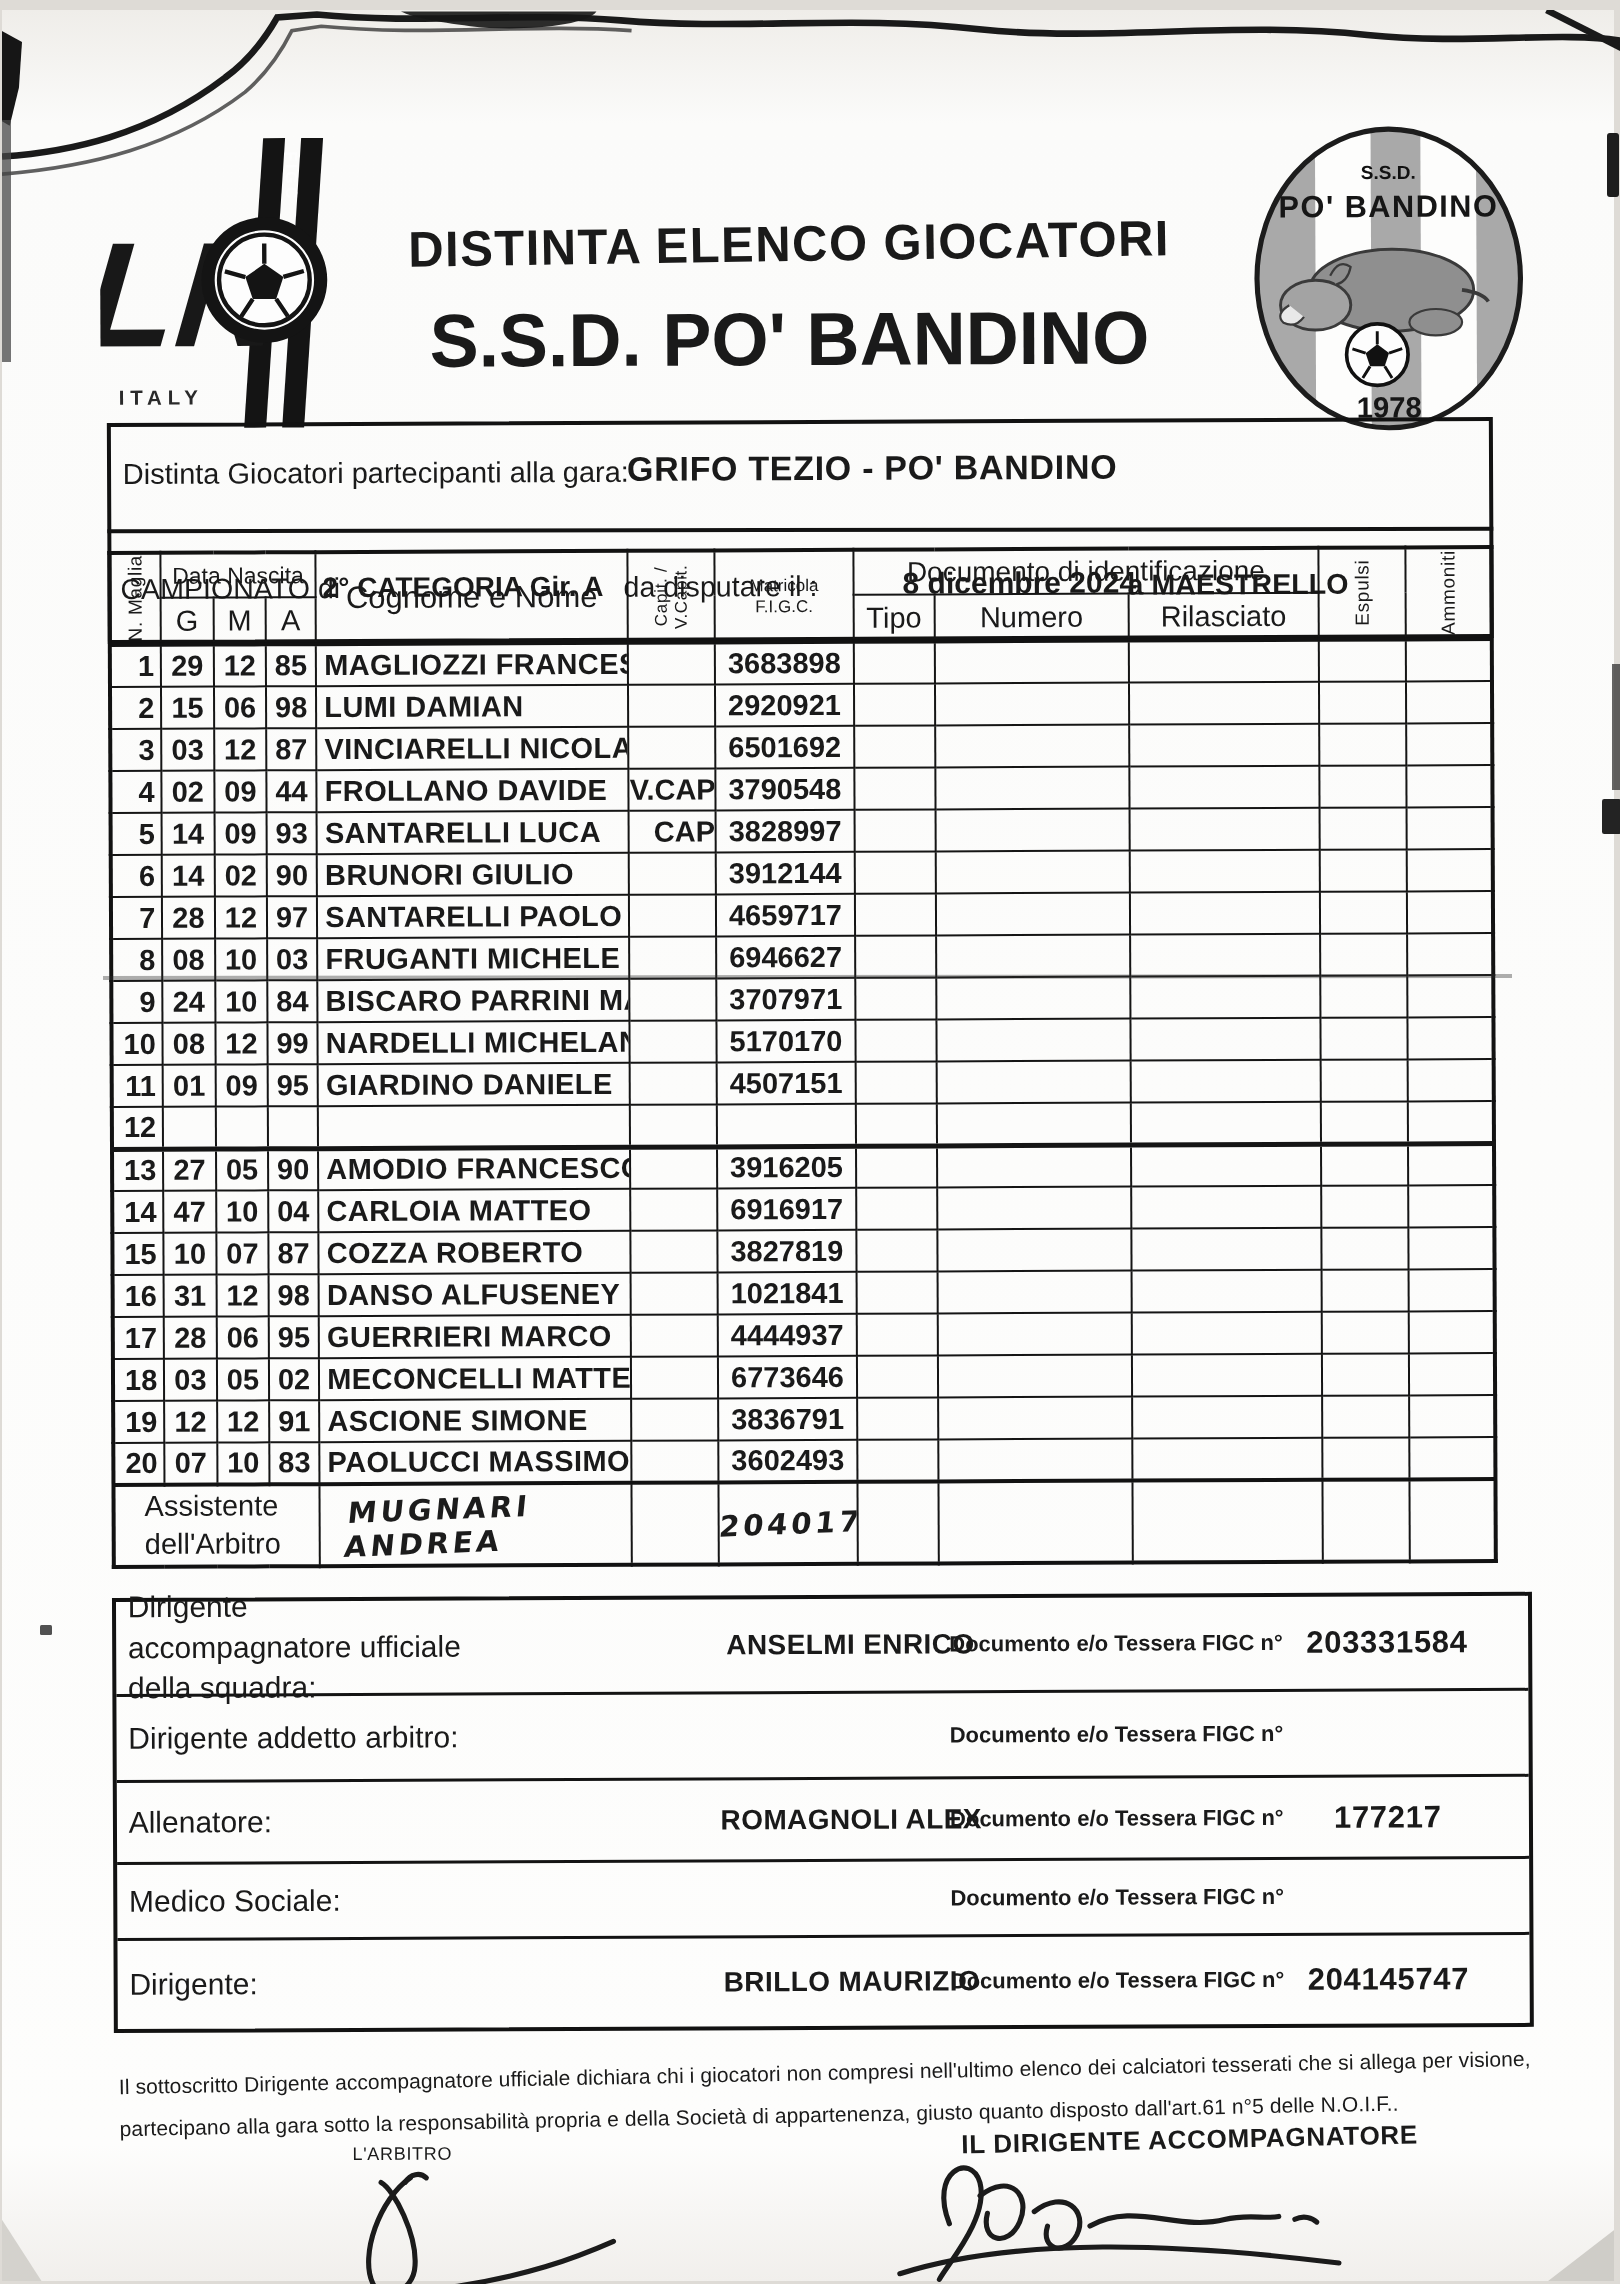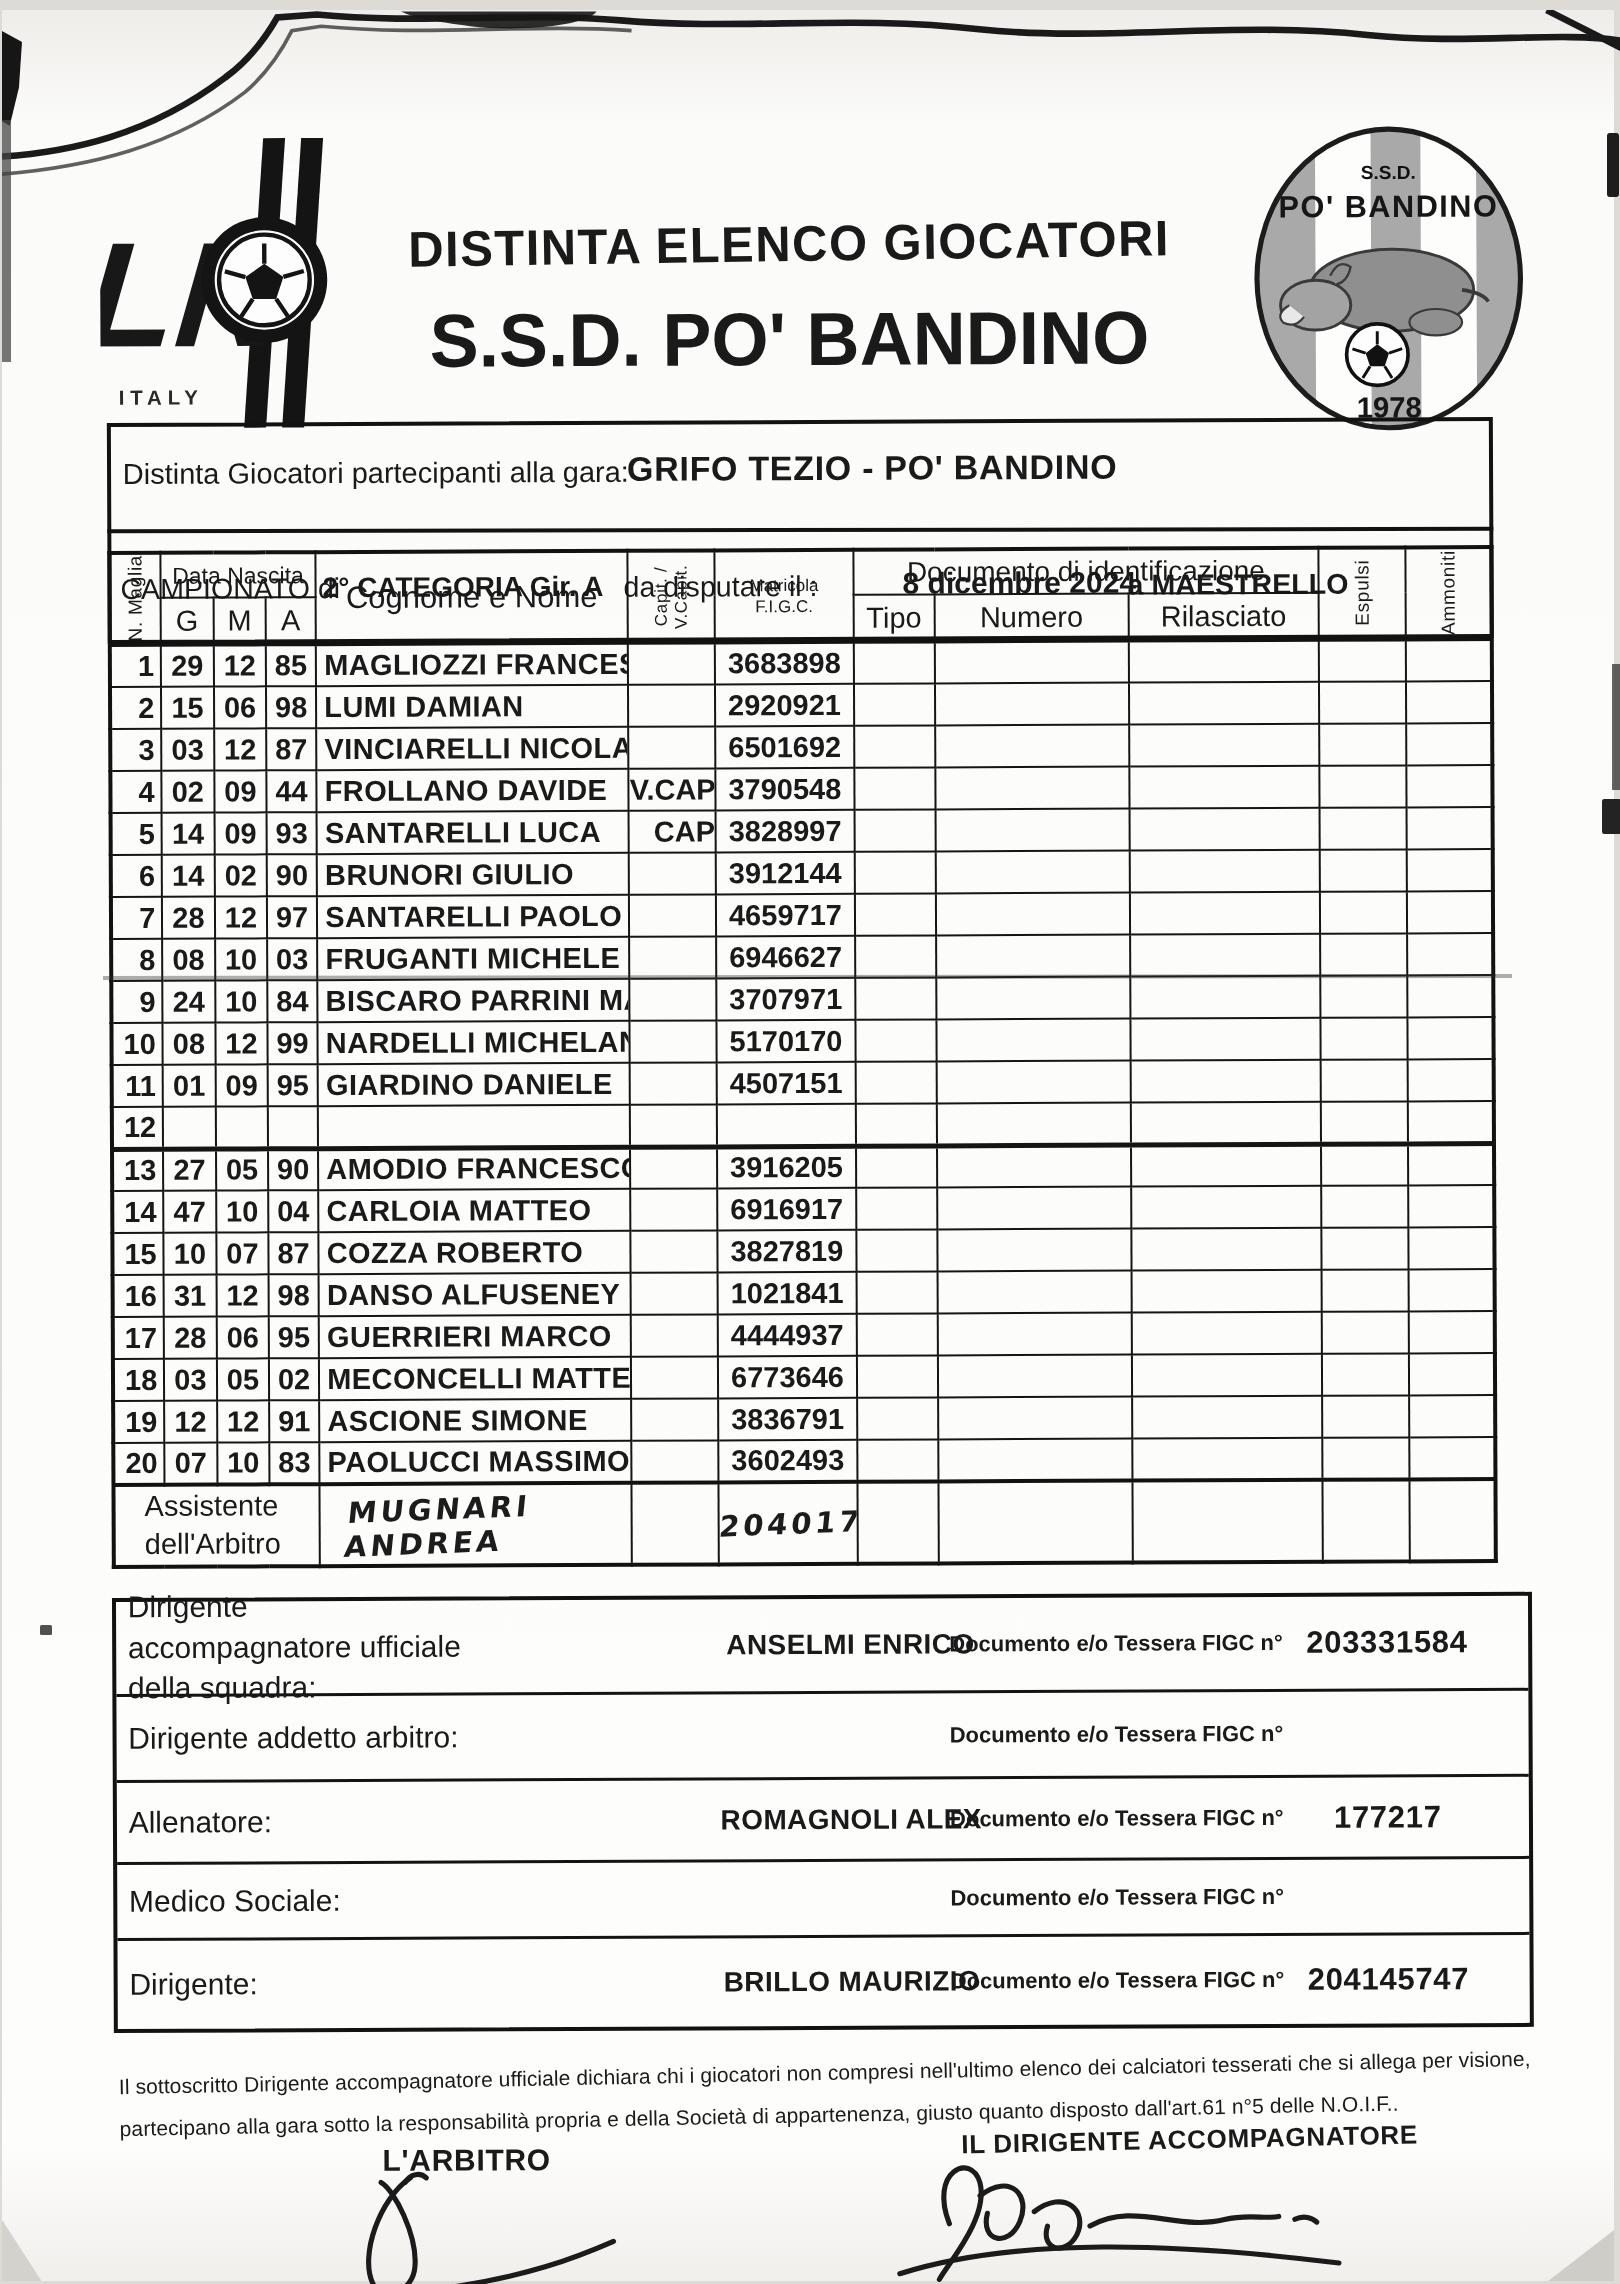--- a/index.html
+++ b/index.html
@@ -90,21 +90,21 @@
             text-align:center;font-size:28px;font-weight:600;letter-spacing:0.4px;white-space:nowrap;}
   .off-doc{position:absolute;left:59%;width:19%;top:50%;transform:translateY(-50%);
            text-align:center;font-size:22px;font-weight:700;white-space:nowrap;}
   .off-num{position:absolute;left:81.5%;width:17%;top:50%;transform:translateY(-50%);
            text-align:center;font-size:31px;font-weight:600;letter-spacing:0.7px;}
   
   .disclaimer{
     position:absolute;left:113px;top:2042px;width:1424px;
     font-size:21px;line-height:2.0;transform:rotate(-0.9deg);letter-spacing:0.1px;
   }
-  .sig-label-left{position:absolute;left:376px;top:2132px;font-size:30px;font-weight:700;letter-spacing:0.7px;}
+  .sig-label-left{position:absolute;left:346px;top:2132px;font-size:18px;font-weight:400;letter-spacing:0.7px;}
   .sig-label-right{position:absolute;left:955px;top:2116px;font-size:26px;font-weight:700;letter-spacing:0.7px;transform:rotate(-1deg);}
   .sig-svg{position:absolute;}
   
   .artifact{position:absolute;pointer-events:none;}
   .seam{left:101px;top:965px;width:1409px;height:3.7px;background:#2c2c2c;opacity:.38;transform:rotate(-.08deg);}
   .edge-left{left:0;top:110px;width:9.5px;height:242px;background:#474747;opacity:.75;}
   .corner-tl{left:0;top:20.5px;width:20.5px;height:95px;background:#161616;clip-path:polygon(0 0,100% 12%,85% 60%,40% 100%,0 95%);}
   .mark-r1{left:1605px;top:123px;width:12.4px;height:64px;background:#1d1d1d;border-radius:2.9px;}
   .mark-r2{left:1610px;top:654px;width:9.5px;height:126px;background:#3d3d3d;opacity:.8;}
   .mark-r3{left:1600px;top:789px;width:19px;height:35px;background:#232323;border-radius:2.2px;}

